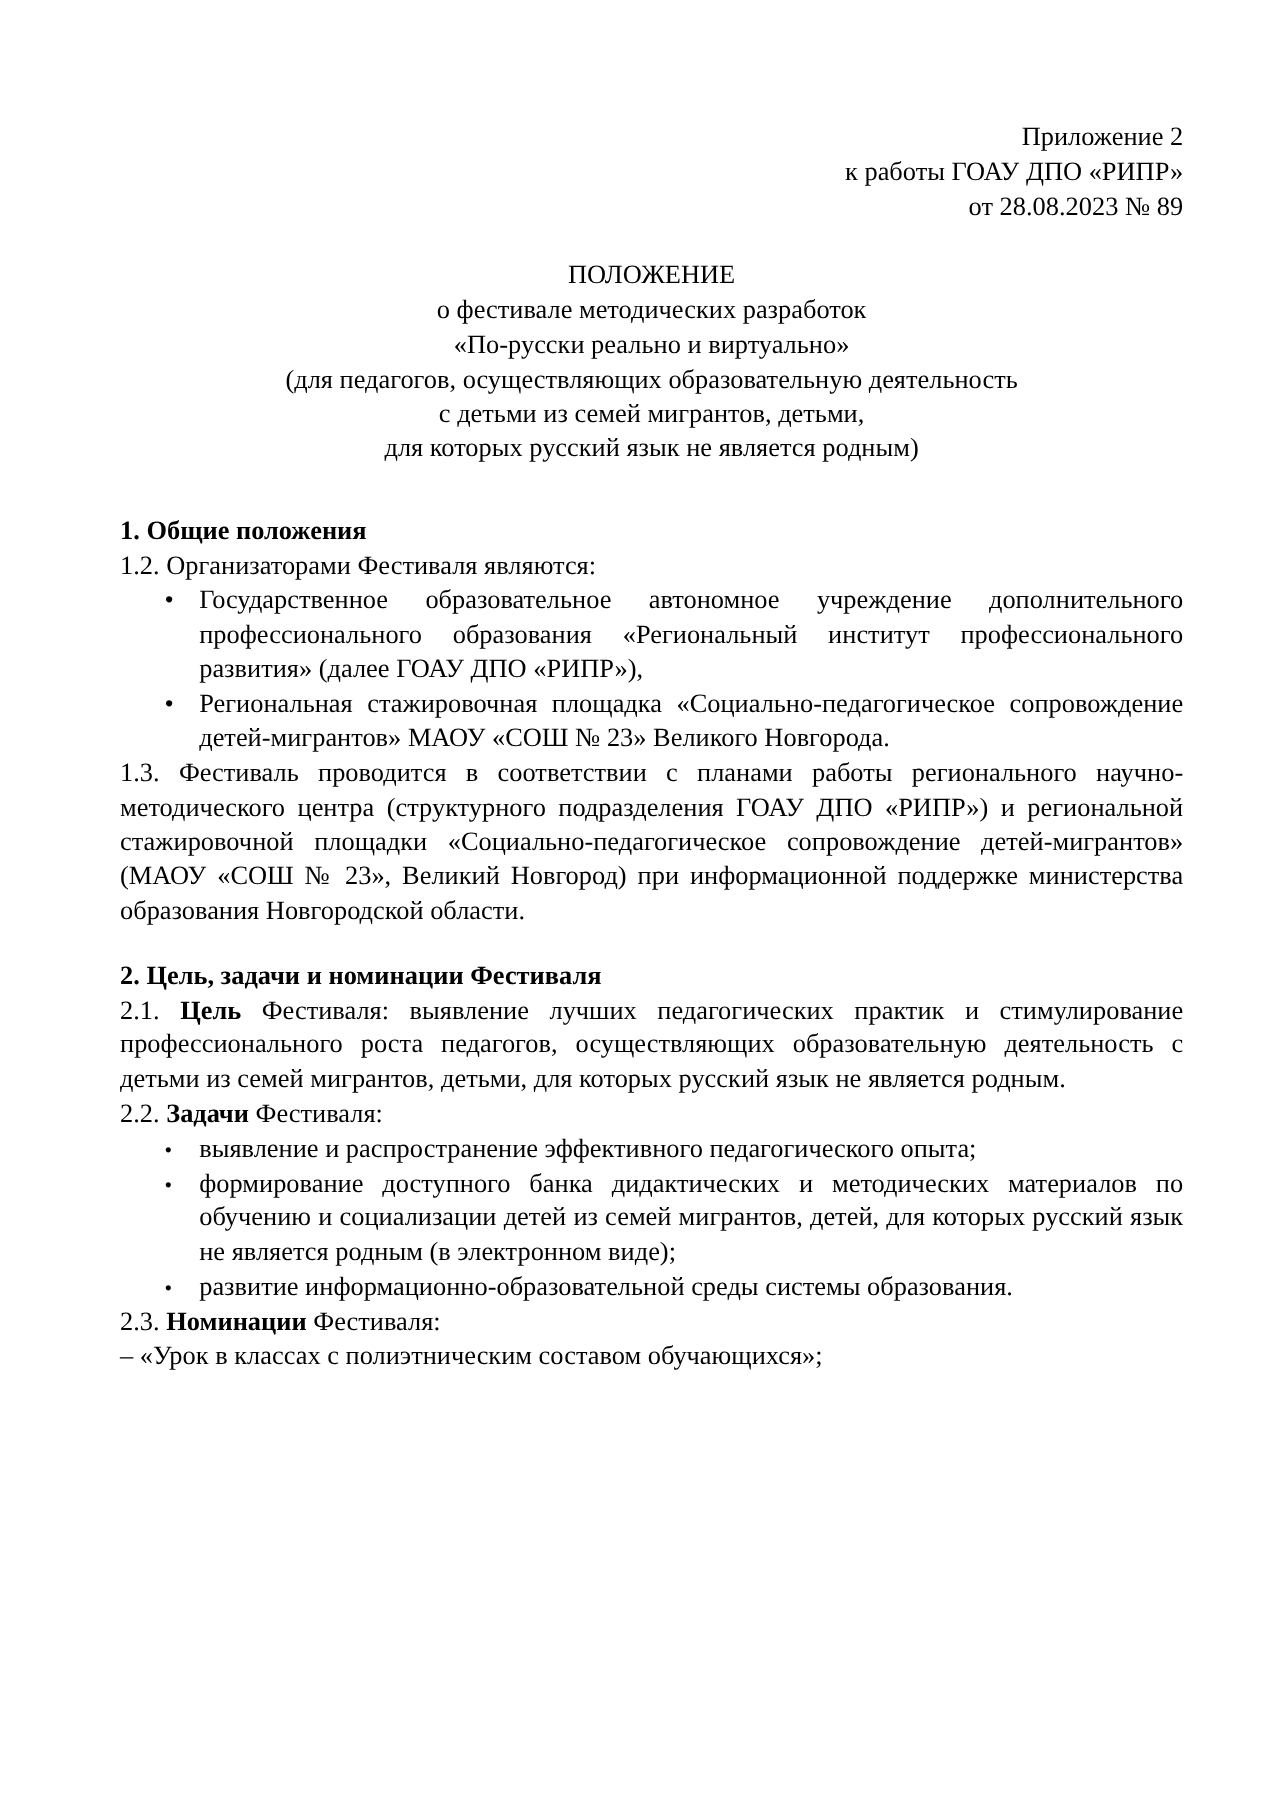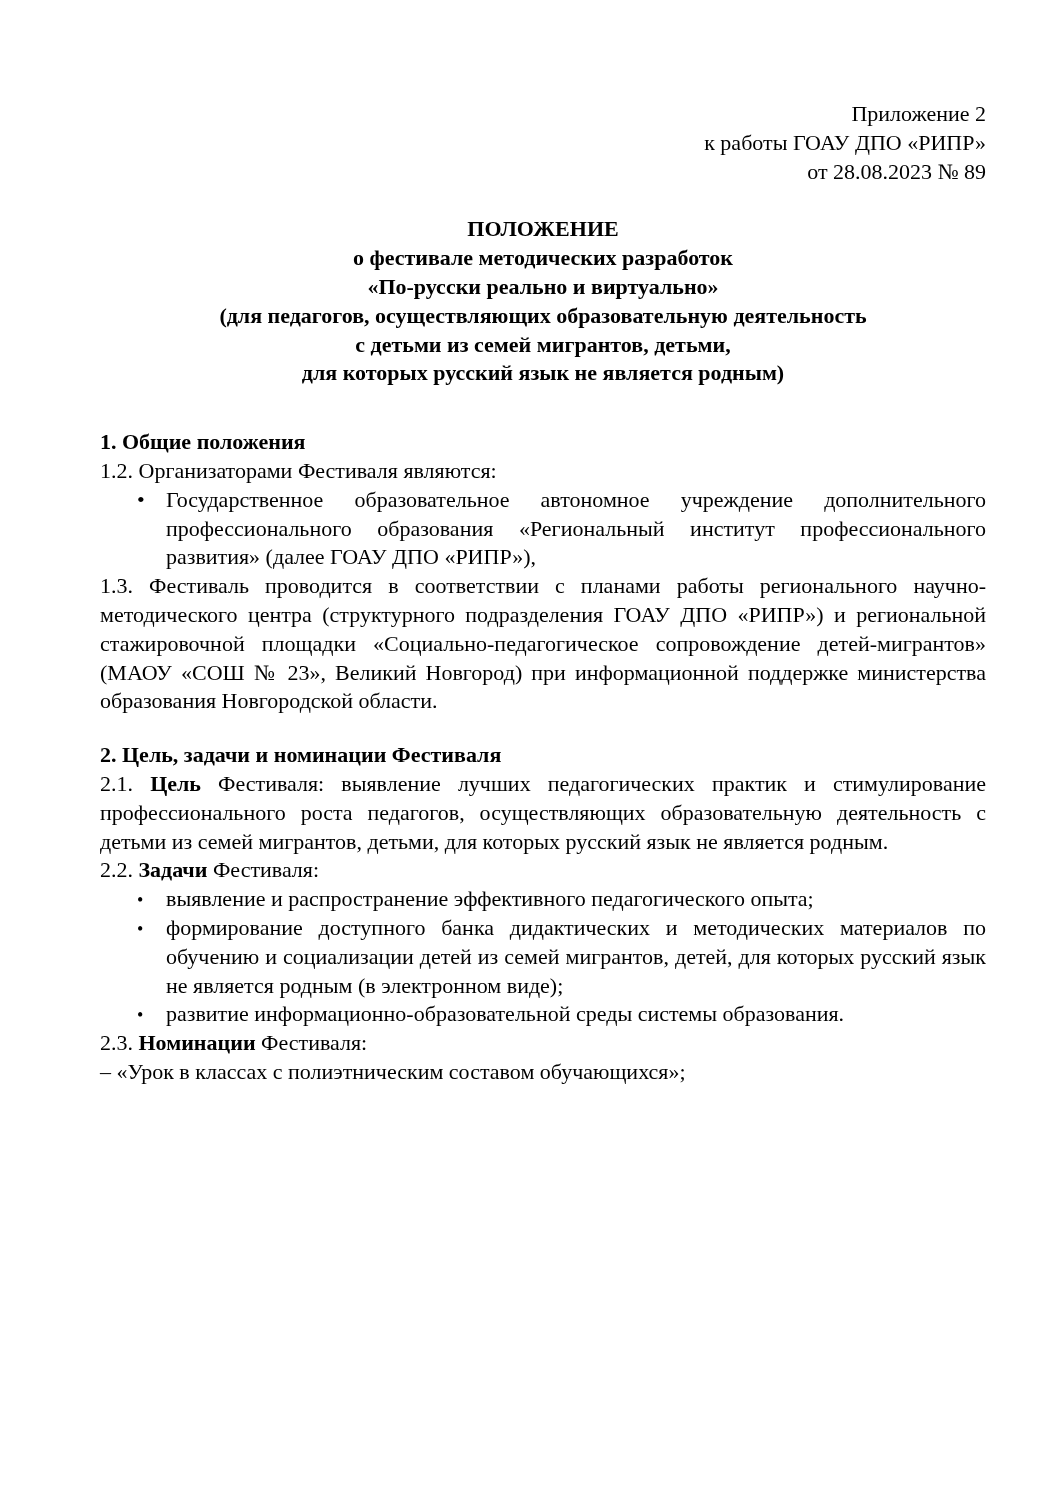--- a/index.html
+++ b/index.html
@@ -20,21 +20,21 @@
     line-height: 28.8px;
   }
   p { margin: 0; }
   .header-block {
     text-align: right;
   }
   .title-block {
     margin-top: 29px;
     margin-bottom: 40px;
     text-align: center;
-    font-weight: bold;
+    font-weight: normal;
   }
   .section-heading {
     font-weight: bold;
   }
   .gap-top {
     margin-top: 25px;
   }
   .just { text-align: justify; }
   ul.doc-list {
     margin: 0;
@@ -77,20 +77,21 @@
     <p>(для педагогов, осуществляющих образовательную деятельность</p>
     <p>с детьми из семей мигрантов, детьми,</p>
     <p>для которых русский язык не является родным)</p>
   </div>
 
   <div>
     <p class="section-heading">1. Общие положения</p>
     <p class="just">1.2. Организаторами Фестиваля являются:</p>
     <ul class="doc-list">
       <li><span>Государственное образовательное автономное учреждение дополнительного профессионального образования «Региональный институт профессионального развития» (далее ГОАУ ДПО «РИПР»),</span></li>
+      <li><span>Региональная стажировочная площадка «Социально-педагогическое сопровождение детей-мигрантов» МАОУ «СОШ № 23» Великого Новгорода.</span></li>
     </ul>
     <p class="just">1.3. Фестиваль проводится в соответствии с планами работы регионального научно-методического центра (структурного подразделения ГОАУ ДПО «РИПР») и региональной стажировочной площадки «Социально-педагогическое сопровождение детей-мигрантов» (МАОУ «СОШ № 23», Великий Новгород) при информационной поддержке министерства образования Новгородской области.</p>
   </div>
 
   <div class="gap-top">
     <p class="section-heading">2. Цель, задачи и номинации Фестиваля</p>
     <p class="just"><span>2.1. </span><span class="bold-inline">Цель</span><span> Фестиваля: выявление лучших педагогических практик и стимулирование профессионального роста педагогов, осуществляющих образовательную деятельность с детьми из семей мигрантов, детьми, для которых русский язык не является родным.</span></p>
     <p class="just"><span>2.2. </span><span class="bold-inline">Задачи</span><span> Фестиваля:</span></p>
     <ul class="doc-list small-dot">
       <li><span>выявление и распространение эффективного педагогического опыта;</span></li>

